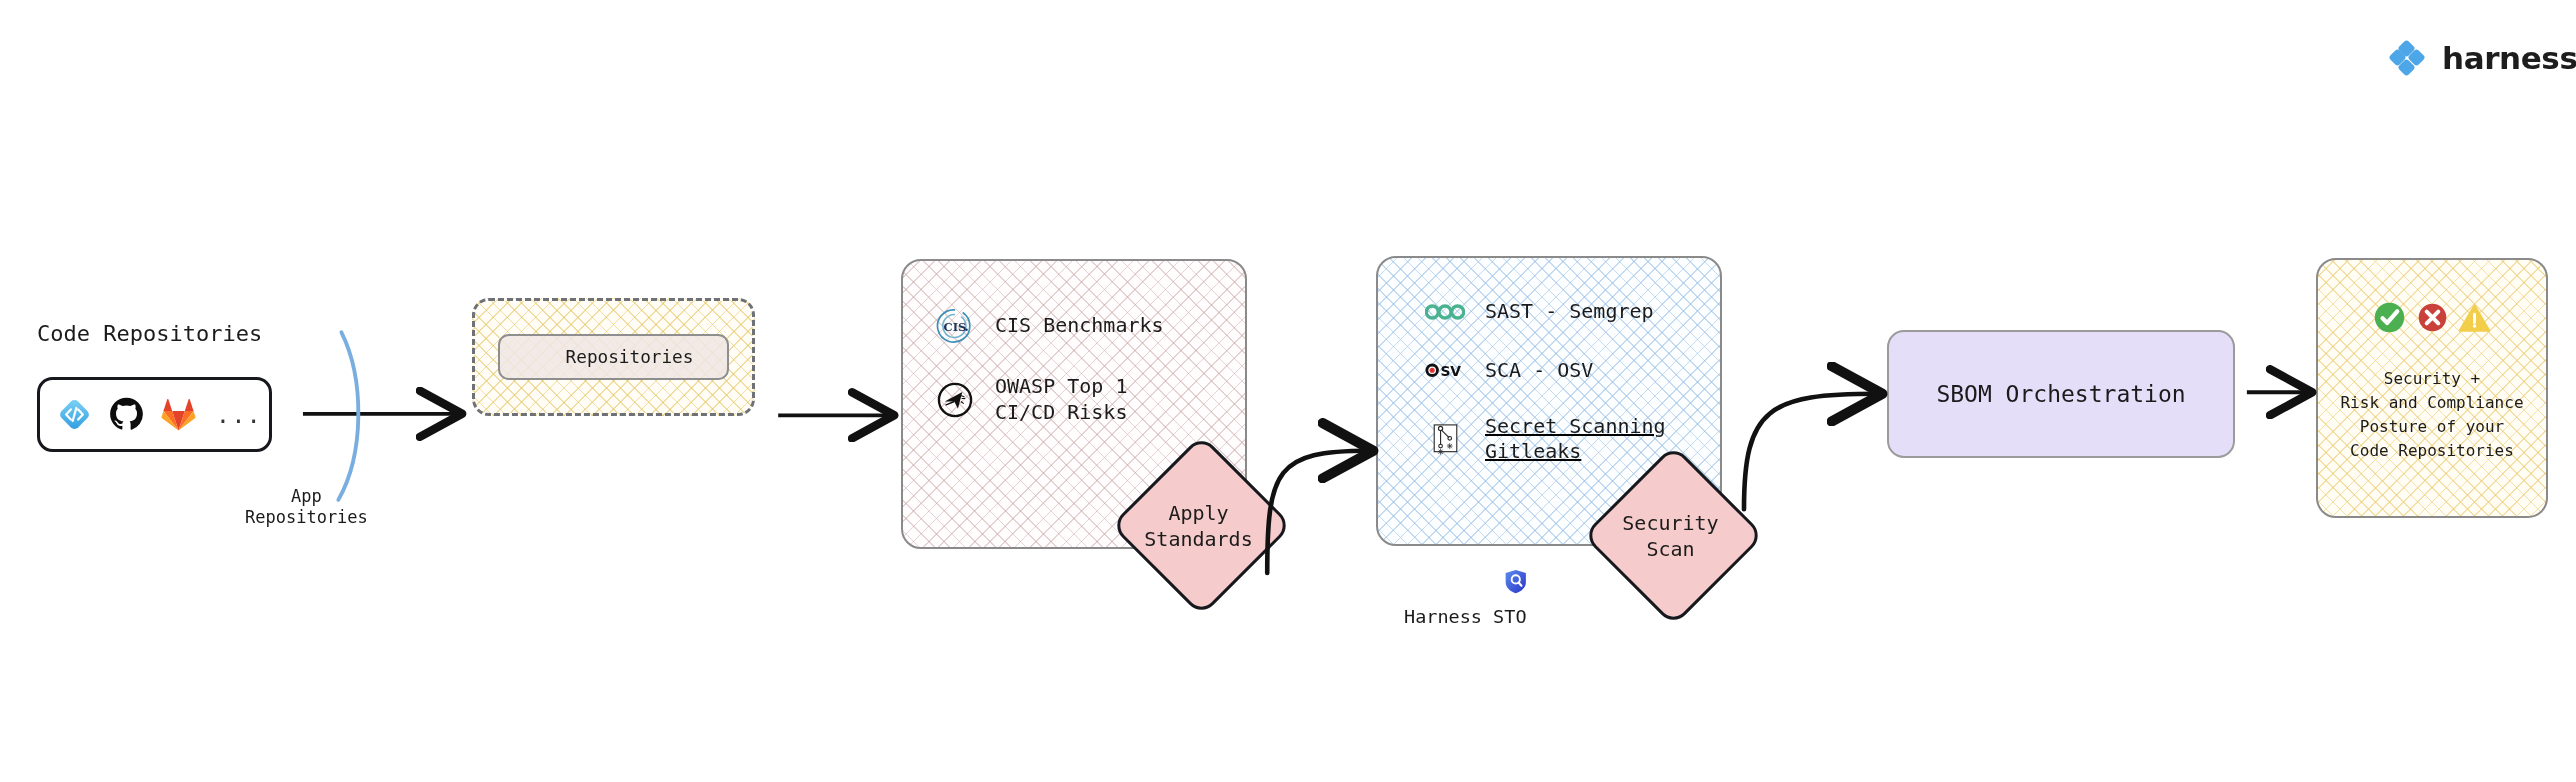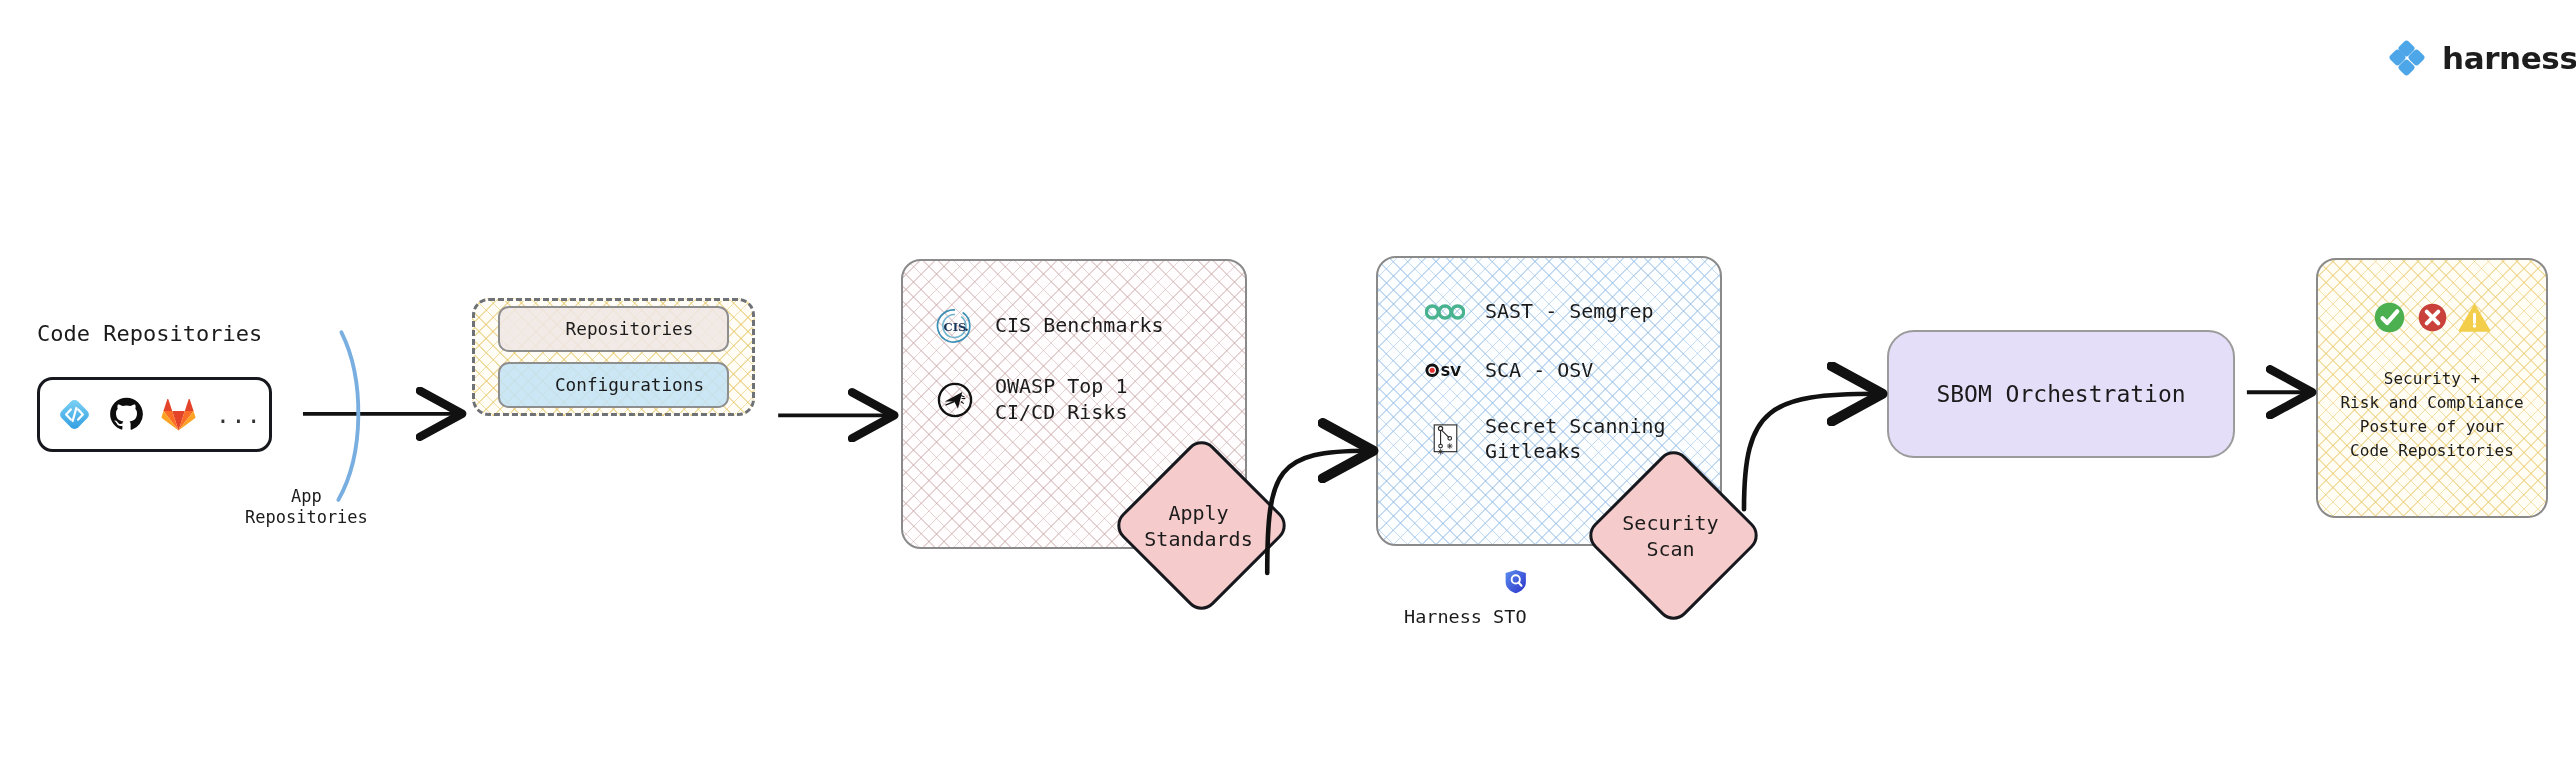--- a/index.html
+++ b/index.html
@@ -122,21 +122,21 @@
     display: flex; align-items: center; gap: 20px;
     padding-left: 32px;
   }
   .row .ico { width: 40px; height: 40px; flex: 0 0 auto; display:flex; align-items:center; justify-content:center;}
   .row .txt { font-size: 20px; color: #1b1b1b; line-height: 1.28; white-space: pre; }
 
   #standards-card .row:nth-of-type(1) { margin-top: 45px; }
   #standards-card .row:nth-of-type(2) { margin-top: 28px; }
   #scan-card .row:nth-of-type(1) { margin-top: 34px; }
   #scan-card .row:nth-of-type(2) { margin-top: 18.5px; }
-  #scan-card .row:nth-of-type(3) { margin-top: 23px; }
+  #scan-card .row:nth-of-type(3) { margin-top: 23px; text-decoration: underline; }
 
   
   #sto-caption {
     left: 1404px; top: 569px;
     display: flex; align-items: flex-end; gap: 9.2px; flex-direction: column;
   }
   #sto-caption .txt { font-size: 18.5px; color: #1b1b1b; }
 
   
   .diamond {
@@ -157,21 +157,21 @@
   #diamond-apply-text { left: 1110px; top: 500px; }
   #diamond-security { left: 1609px; top: 471px; }
   #diamond-security-text { left: 1582px; top: 510px; }
 
   
   #sbom-box {
     left: 1887px; top: 330px;
     width: 348px; height: 128px;
     background: #E5DEF9;
     border: 2.3px solid #9b9b9b;
-    border-radius: 27px;
+    border-radius: 17px;
     display: flex; align-items: center; justify-content: center;
     font-size: 23px; color: #1b1b1b;
     box-sizing: border-box;
   }
 
   
   #outcome-card {
     left: 2316px; top: 258px;
     width: 232px; height: 260px;
     display: flex; flex-direction: column;
@@ -234,21 +234,20 @@
     </svg>
   </span>
   <span id="repo-ellipsis">...</span>
 </div>
 
 <div class="abs lbl" id="app-install-label">App
 Repositories</div>
 
 <div class="abs" id="platform-group">
   <div class="inner-pill" id="pill-repositories">Repositories</div>
-  <div class="inner-pill" id="pill-configurations">Configurations</div>
 </div>
 
 <div class="abs card hatch-pink" id="standards-card">
   <div class="row">
     <span class="ico">
       <svg viewBox="0 0 52 52" width="40" height="40">
         <path d="M26 5 a21 21 0 1 0 10 3.5" fill="none" stroke="#3C8FB5" stroke-width="2.2"></path>
         <path d="M26 11 a15 15 0 1 0 8 2.8" fill="none" stroke="#6FB3CE" stroke-width="2"></path>
         <text x="26" y="32" font-family="DejaVu Serif, serif" font-size="15" font-weight="bold" fill="#17365C" text-anchor="middle">CIS</text>
         <circle cx="41" cy="31" r="1.6" fill="#17365C"></circle>

